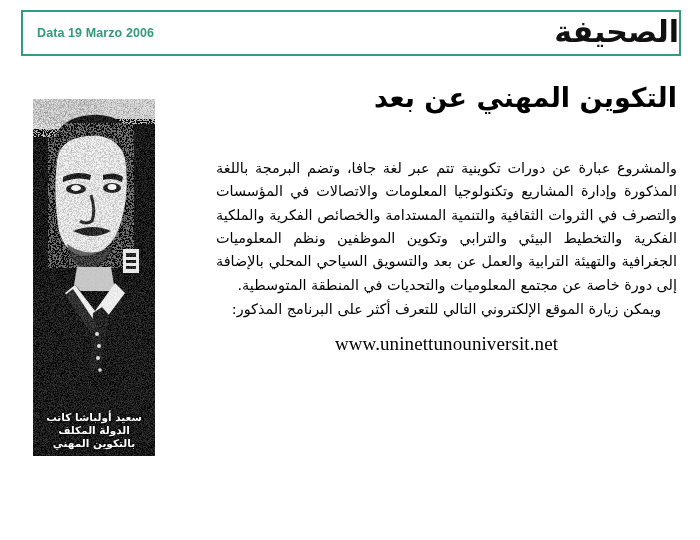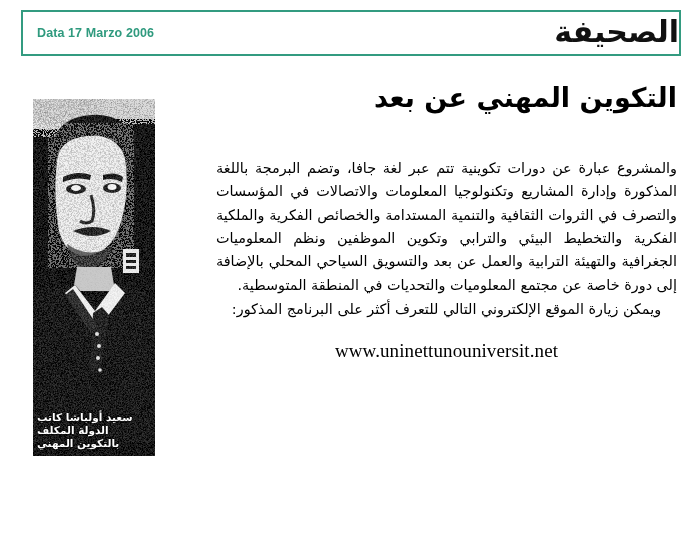--- a/index.html
+++ b/index.html
@@ -82,21 +82,21 @@
     inset: 0;
     width: 100%;
     height: 100%;
     display: block;
   }
   .photo-caption {
     position: absolute;
     left: 0;
     right: 0;
     bottom: 6px;
-    text-align: left;
+    text-align: center;
     color: #ffffff;
     direction: rtl;
     font-family: "DejaVu Sans", sans-serif;
     font-weight: bold;
     font-size: 10.5px;
     line-height: 1.25;
     padding: 0 4px;
     text-shadow: 0 0 2px #000, 0 0 3px #000;
   }
 
@@ -134,29 +134,29 @@
   }
   .body-col p.flow {
     text-align-last: auto;
   }
   .url-line {
     text-align: center;
     direction: ltr;
     font-family: "Liberation Serif", serif;
     font-size: 19px;
     letter-spacing: 0.1px;
-    margin-top: 14px;
+    margin-top: 7px;
     color: #000000;
   }
 </style>
 </head>
 <body>
 
 <div class="header-box">
-  <div class="header-date">Data 17 Marzo 2006</div>
+  <div class="header-date">Data 19 Marzo 2006</div>
 
   <div class="header-masthead">الصحيفة</div>
 
 </div>
 
 <div class="photo-wrap">
   <svg class="photo-canvas" viewBox="0 0 122 357" preserveAspectRatio="none">
     <defs>
       <filter id="grain">
         <feTurbulence type="fractalNoise" baseFrequency="0.85" numOctaves="4" seed="7" result="n"></feTurbulence>

